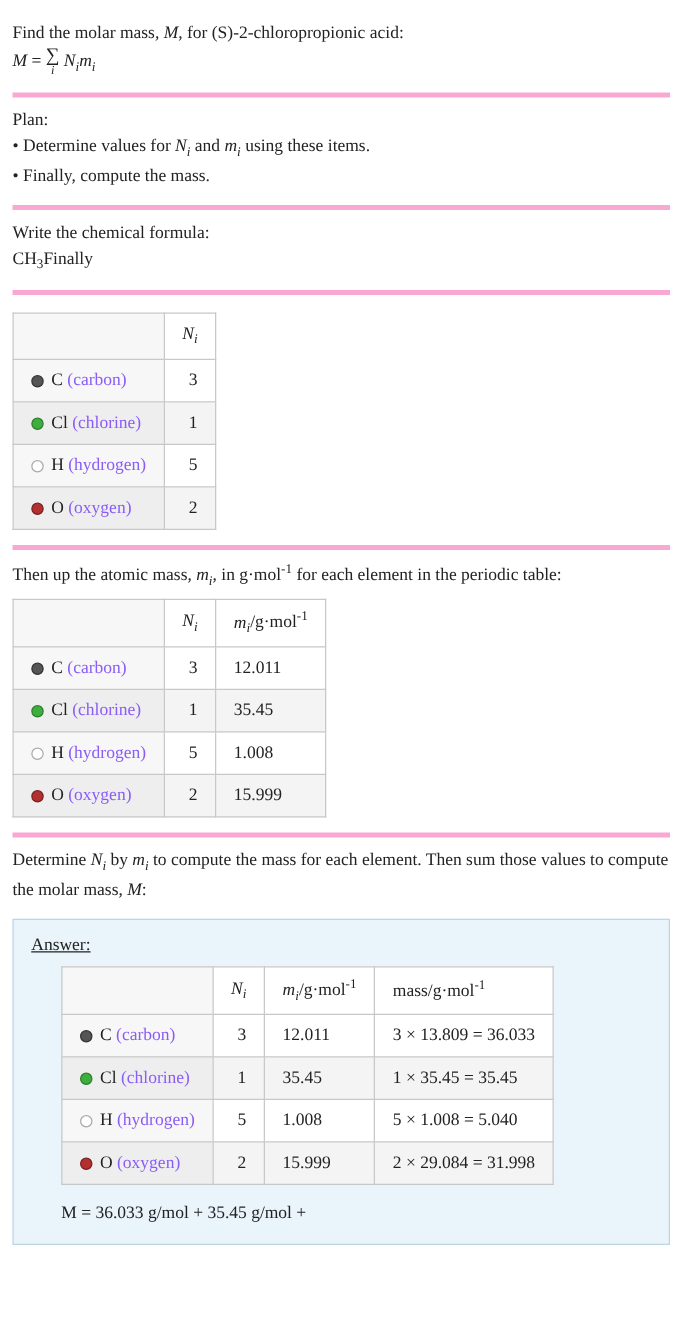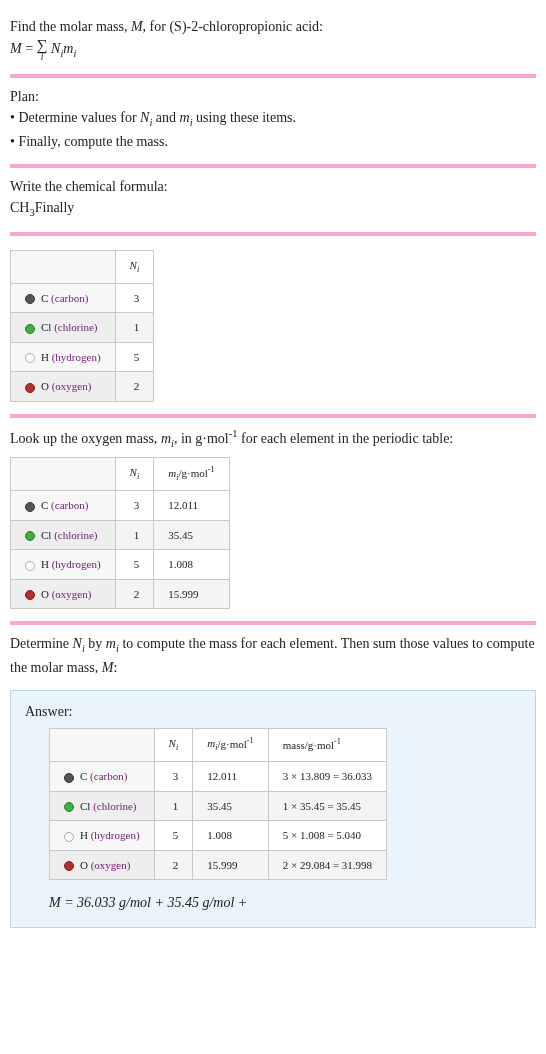--- a/index.html
+++ b/index.html
@@ -22,58 +22,58 @@
   }
   .sub { font-size: 0.75em; vertical-align: sub; }
   .sup { font-size: 0.75em; vertical-align: super; }
   .sigma { font-size: 1.1em; }
   .under { display:inline-block; text-align:center; vertical-align: middle; line-height:1; }
   .under .top { display:block; }
   .under .bot { display:block; font-size:0.7em; font-style:italic; }
   table {
     border-collapse: collapse;
     margin-top: 6px;
-    font-size: 11px;
+    font-size: 14px;
     border-radius: 31px;
   }
   th, td {
     border: 1px solid #c8c8c8;
     padding: 6px 14px;
     text-align: left;
     font-weight: normal;
     background: #fff;
   }
   th { background: #fff; }
   tbody tr td:first-child, thead tr th:first-child {
     background: #f7f7f7;
   }
   tbody tr:nth-child(even) td { background:#f4f4f4; }
   tbody tr:nth-child(even) td:first-child { background:#eeeeee; }
-  .elname { color:#701a75; }
+  .elname { color:#8b5cf6; }
   .dot {
     display:inline-block;
     width:10px; height:10px;
     border-radius:50%;
     margin-right:6px;
     vertical-align:middle;
     border:1px solid #888;
   }
   .dot.carbon   { background:#555; border-color:#333; }
   .dot.chlorine { background:#3fae3f; border-color:#2b7e2b; }
   .dot.hydrogen { background:#fff; border-color:#aaa; }
   .dot.oxygen   { background:#b23030; border-color:#7a1f1f; }
   .answer {
     background:#eaf4fb;
     border:1px solid #bcd6e6;
     padding:10px 14px 14px 14px;
     margin-top:6px;
   }
-  .answer-title { margin-bottom:2px; }
+  .answer-title { margin-bottom:2px;text-decoration:underline; }
   .answer table { margin-left:24px; }
-  .answer .finaleq { margin:12px 0 0 24px; font-style:italic; }
+  .answer .finaleq { margin:12px 0 0 24px; }
   .col-ni { text-align:right; }
   .chem { font-family: Georgia, serif; }
 </style>
 </head>
 <body>
 
 <div class="section">
   <div>
     <span>Find the molar mass, </span><span class="formula">M</span><span>, for (S)-2-chloropropionic acid:</span>
   </div>
@@ -122,21 +122,21 @@
         <tr>
           <td><span class="dot oxygen"></span><span>O</span> <span class="elname">(oxygen)</span></td>
           <td class="col-ni">2</td>
         </tr>
       </tbody>
   </table>
 </div>
 
 <div class="section">
   <div>
-    <span>Look up the oxygen mass, </span><span class="formula">m<span class="sub">i</span></span><span>, in g·mol</span><span class="sup">-1</span><span> for each element in the periodic table:</span>
+    <span>Then up the atomic mass, </span><span class="formula">m<span class="sub">i</span></span><span>, in g·mol</span><span class="sup">-1</span><span> for each element in the periodic table:</span>
   </div>
   <table>
     <thead>
       <tr>
         <th></th>
         <th class="col-ni"><span class="formula"><span>N</span><span class="sub">i</span></span></th>
         <th><span class="formula"><span>m</span><span class="sub">i</span></span><span>/g·mol</span><span class="sup">-1</span></th>
       </tr>
     </thead>
     <tbody id="mass-body">

